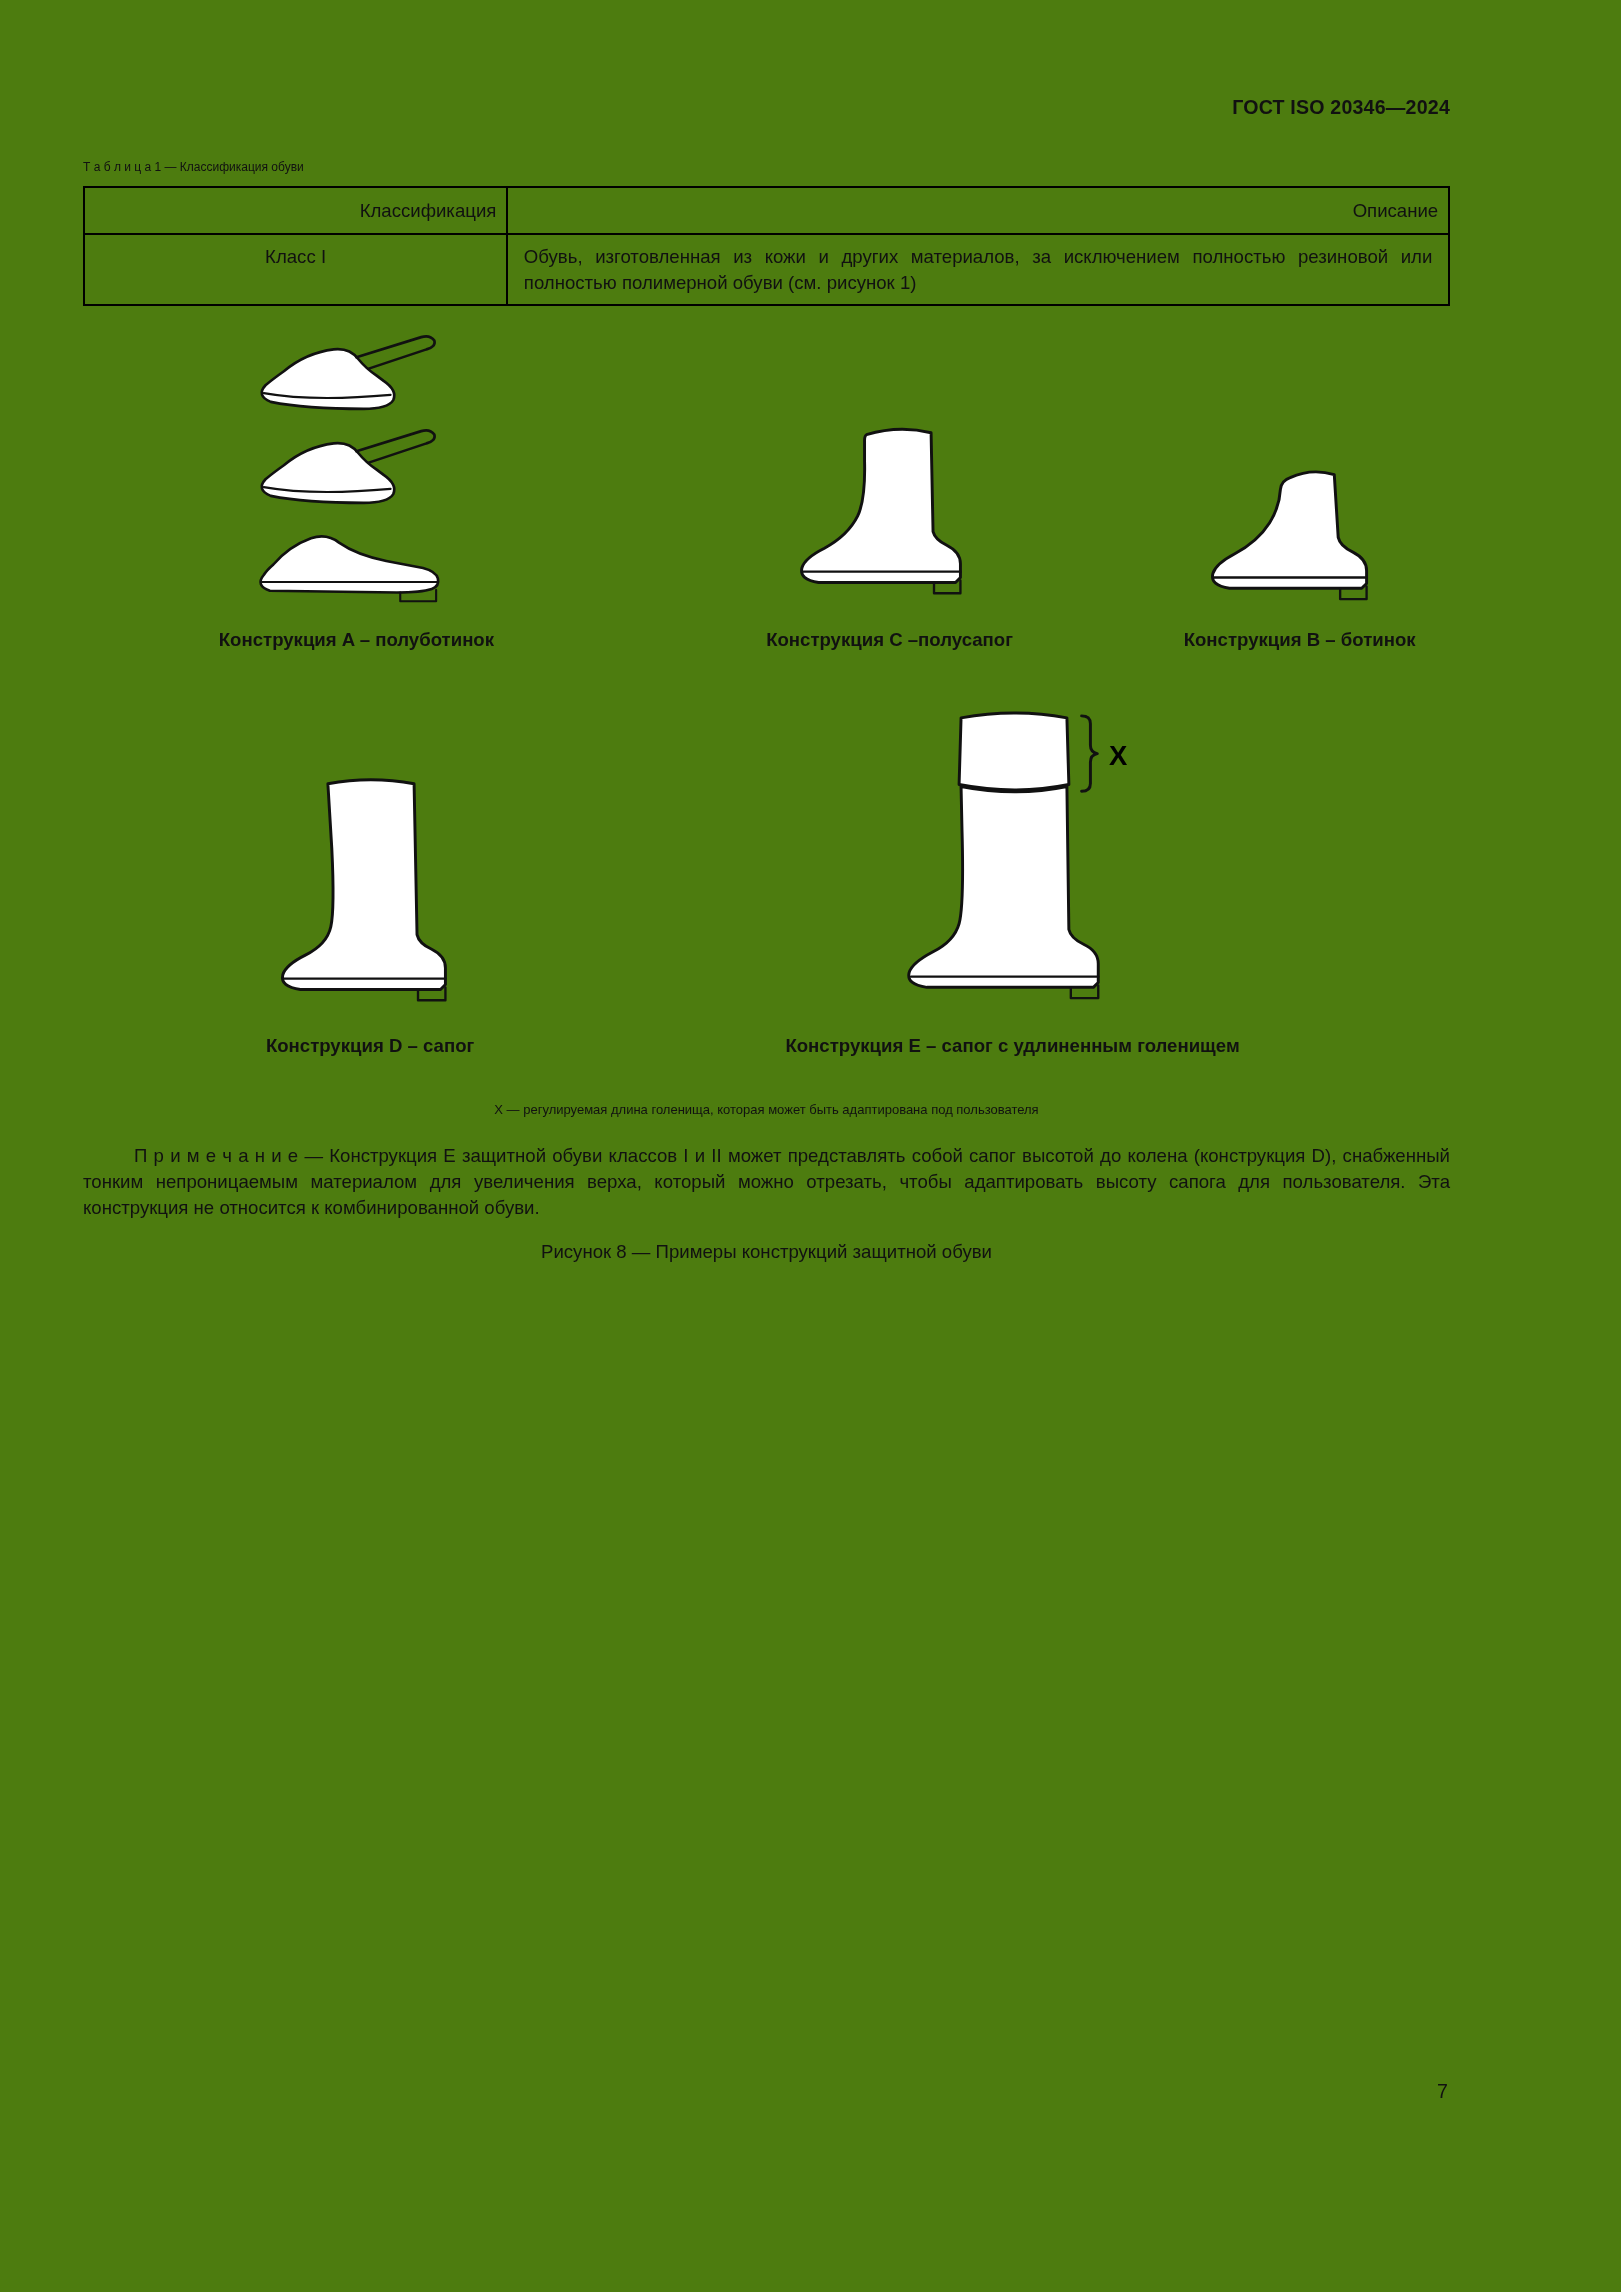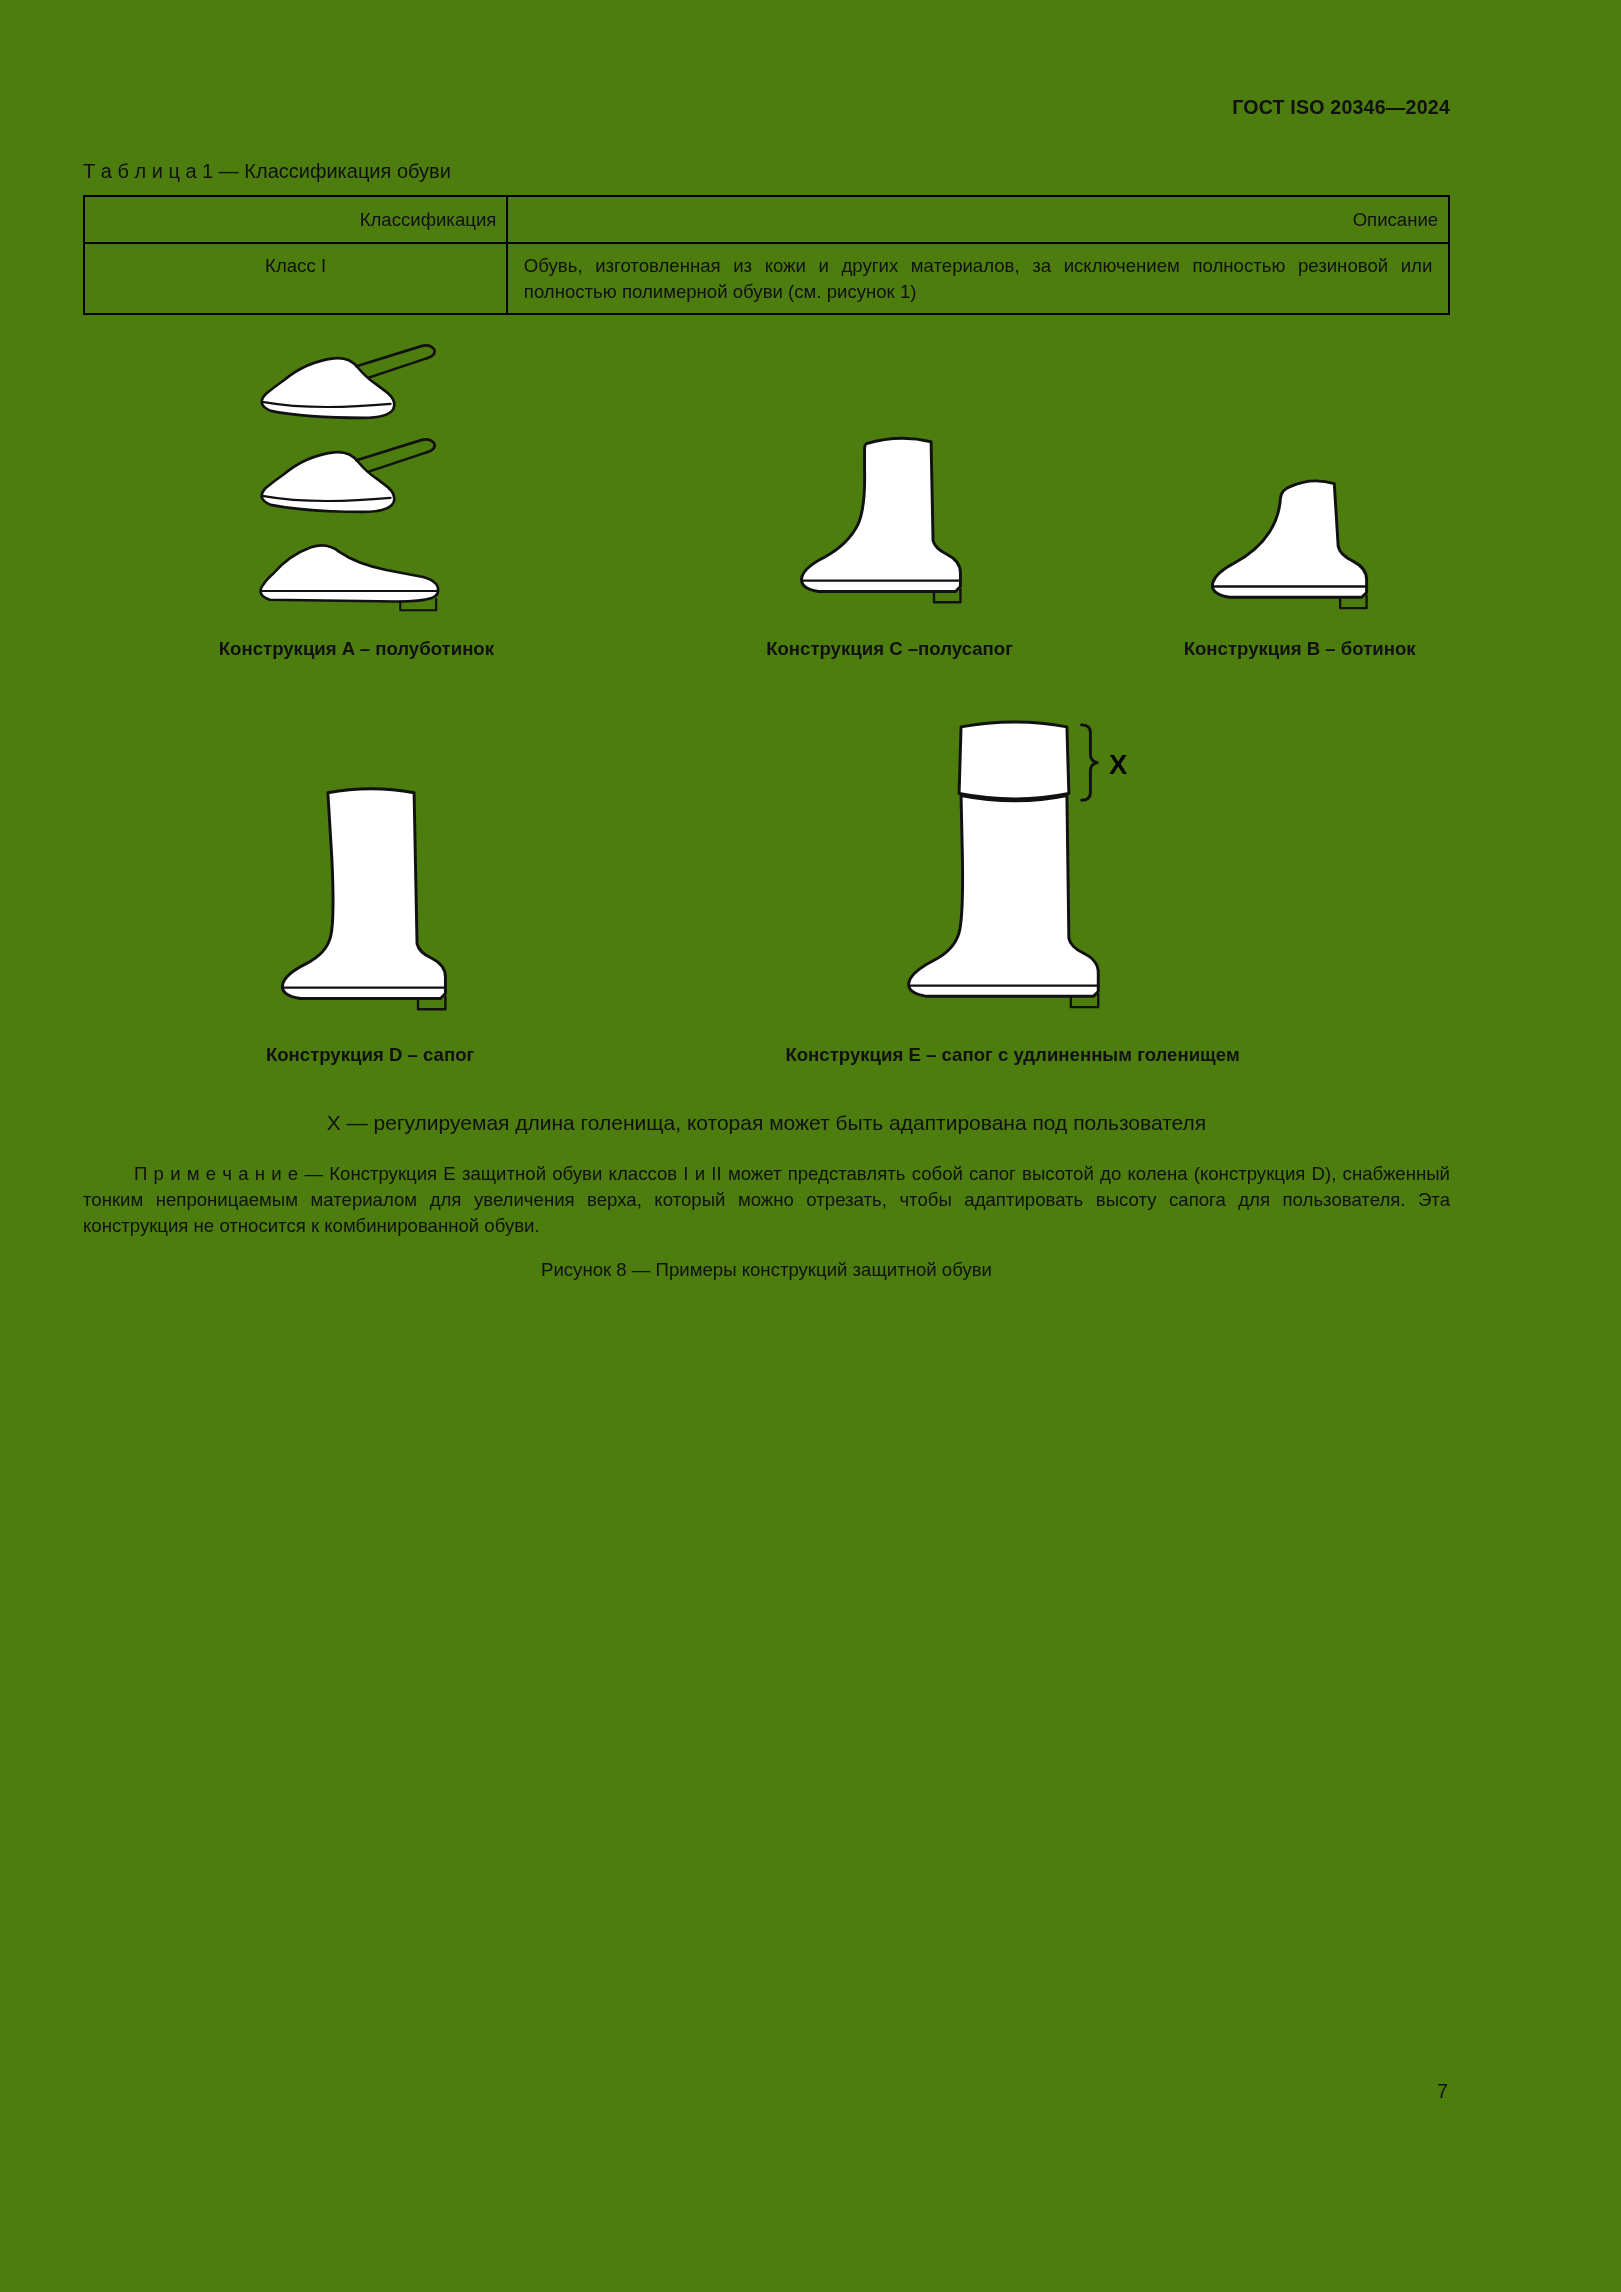--- a/index.html
+++ b/index.html
@@ -8,21 +8,21 @@
     width:1621px;height:2293px;
     background:#4d7c0f;
     font-family:"Liberation Sans",sans-serif;
     color:#111;
     font-size:18.6px;
     margin:0 auto;
     overflow:hidden;
   }
   .content{position:absolute;left:83px;top:0;width:1367px;}
   .doc-header{margin-top:96px;text-align:right;font-weight:bold;font-size:19.6px;letter-spacing:0.2px;}
-  .table-caption{margin-top:41px;font-size:20px;}
+  .table-caption{margin-top:41px;font-size:12px;}
   table.cls-table{width:100%;border-collapse:collapse;margin-top:11.8px;border:2.9px solid #000;}
   table.cls-table th, table.cls-table td{
     border:2px solid #000;
     padding:8.8px 15.7px;
     vertical-align:top;
     font-size:18.6px;
     line-height:1.38;
   }
   table.cls-table th{font-weight:normal;text-align:right;border-bottom:2.9px solid #000;padding:9.8px;}
   td.c1{width:31%;text-align:center;}
@@ -34,21 +34,21 @@
   .row2{margin-top:53px;}
   .fig-col{display:flex;flex-direction:column;align-items:center;justify-content:flex-end;}
   .shoe-stack{display:flex;flex-direction:column;align-items:center;gap:9.8px;}
   .fig-label{margin-top:25.5px;font-weight:bold;font-size:18.6px;text-align:center;}
   .drawing{display:block;}
   .drawing path{stroke:#111;stroke-width:3;fill:none;stroke-linejoin:round;stroke-linecap:round;}
   .drawing path.body{fill:#fff;}
   .drawing path.thin{stroke-width:2.4;}
   .drawing text{font-family:"Liberation Sans",sans-serif;font-weight:bold;}
 
-  .x-note{margin-top:45px;text-align:center;font-size:21px;}
+  .x-note{margin-top:45px;text-align:center;font-size:13px;}
   .note{margin-top:25.5px;text-indent:51px;text-align:justify;font-size:18.6px;line-height:1.42;}
   .fig-caption{margin-top:19.6px;text-align:center;font-size:18.6px;}
   .page-number{position:absolute;top:2080px;right:173px;font-size:19.6px;}
   p{margin:0;}
 </style>
 </head>
 <body>
 
 <div class="page">
   <div class="content">

